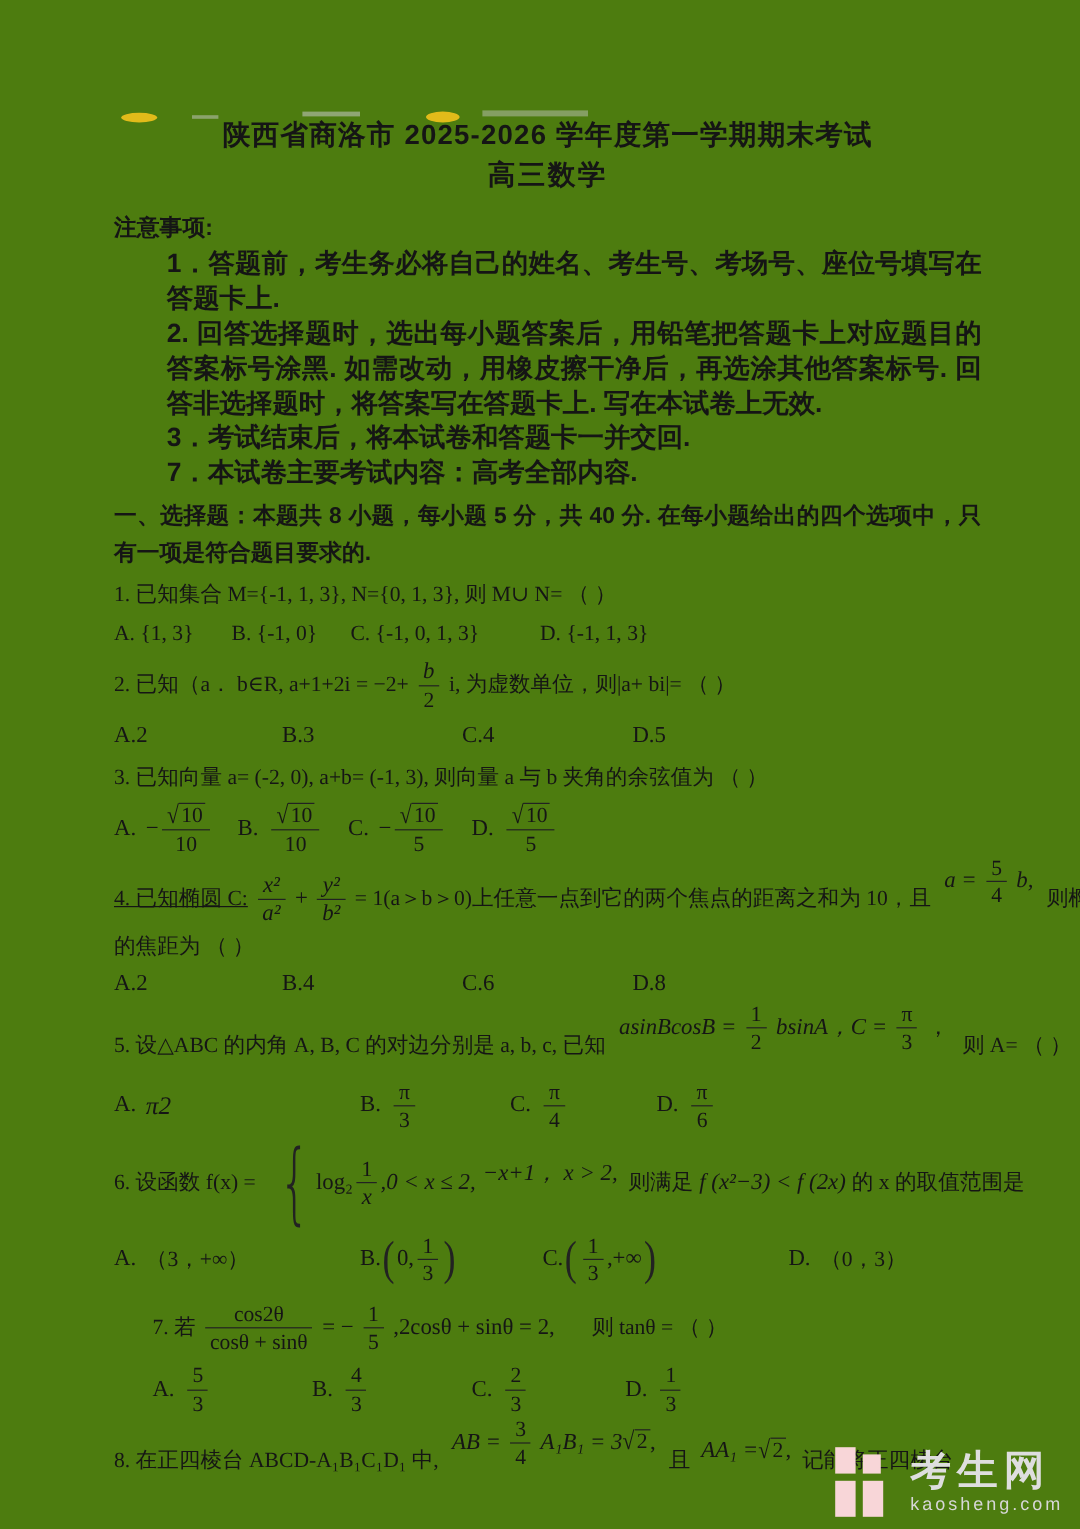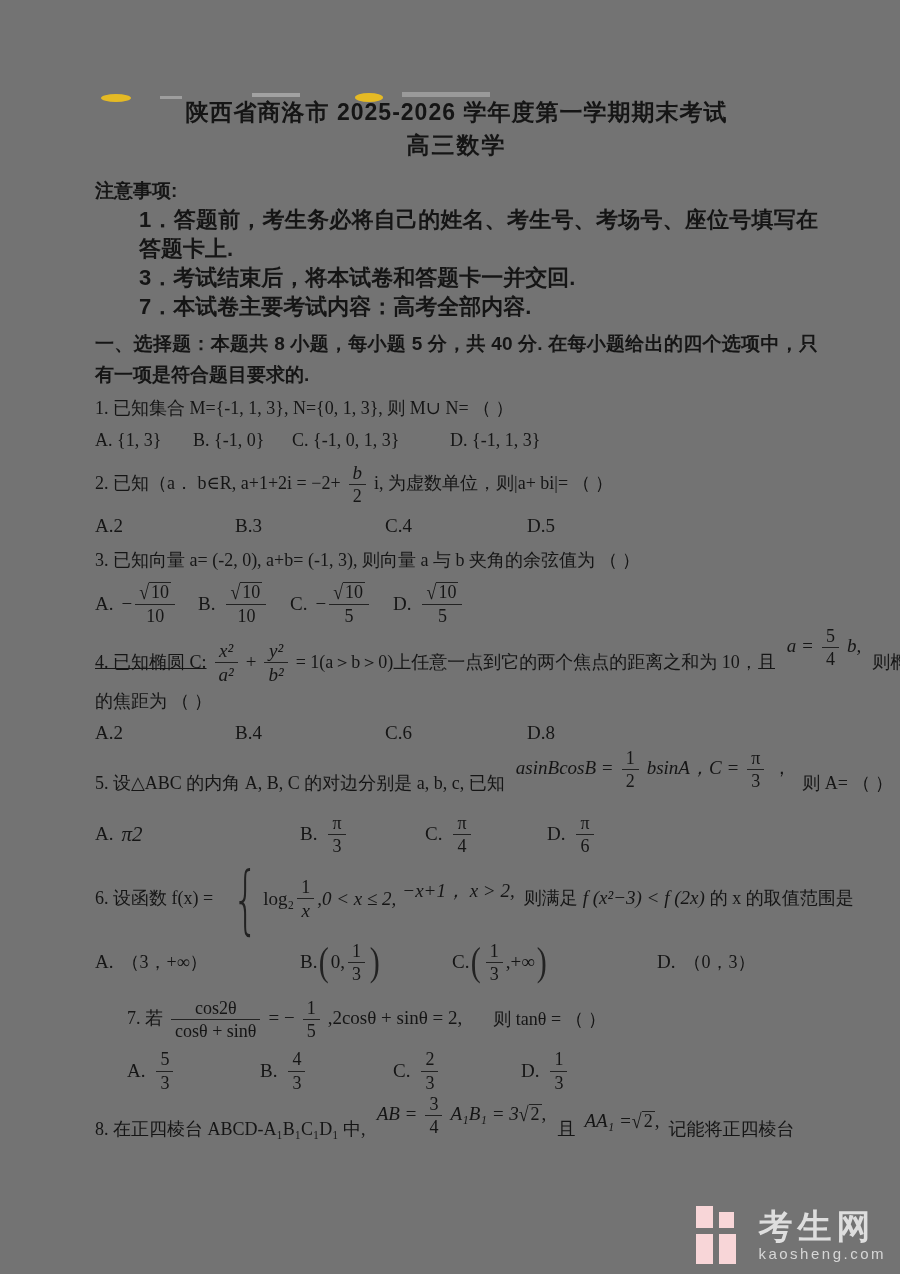--- a/index.html
+++ b/index.html
@@ -1,16 +1,16 @@
 <!DOCTYPE html>
 <html><head>
 <meta charset="utf-8">
 <style>
   html,body{margin:0;padding:0;background:#9a9a9a;}
-  .page{width:900px;height:1274px;background:#737373;position:relative;margin:0 auto;
+  .page{width:900px;height:1274px;background:#4d7c0f;position:relative;margin:0 auto;
         font-family:"Liberation Sans","DejaVu Sans",sans-serif;color:#151515;overflow:hidden;}
   .content{padding:96px 82px 0 95px;}
   p{margin:0;}
 
   
   .title{ text-align:center;font-size:23px;font-weight:700;letter-spacing:1px;line-height:32px;}
   .subtitle{text-align:center;font-size:23px;font-weight:700;letter-spacing:2px;line-height:34px;margin-bottom:14px;}
 
   
   .notice-head{font-size:19px;font-weight:700;line-height:29px;}
@@ -75,20 +75,21 @@
   <span class="dash" style="left:402px;top:92px;width:88px;height:5px;opacity:.45;"></span>
 
   <div class="content">
 
     <p class="title">陕西省商洛市 2025-2026 学年度第一学期期末考试</p>
     <p class="subtitle">高三数学</p>
 
     <div class="notice">
       <p class="notice-head">注意事项:</p>
       <p class="item">1．答题前，考生务必将自己的姓名、考生号、考场号、座位号填写在答题卡上.</p>
+      <p class="item" style="white-space:normal;">2. 回答选择题时，选出每小题答案后，用铅笔把答题卡上对应题目的答案标号涂黑. 如需改动，用橡皮擦干净后，再选涂其他答案标号. 回答非选择题时，将答案写在答题卡上. 写在本试卷上无效.</p>
       <p class="item">3．考试结束后，将本试卷和答题卡一并交回.</p>
       <p class="item">7．本试卷主要考试内容：高考全部内容.</p>
     </div>
 
     <p class="section-head" style="white-space:normal;">一、选择题：本题共 8 小题，每小题 5 分，共 40 分. 在每小题给出的四个选项中，只有一项是符合题目要求的.</p>
 
     <div class="q" style="margin-top:4px;">
       <p class="row m" style="font-size:18px;">1. 已知集合 M={-1, 1, 3}, N={0, 1, 3}, 则 M∪ N= （  ）</p>
       <div class="opts m" style="font-size:18px;">
         <span class="opt" style="width:98px;">A. {1, 3}</span>

